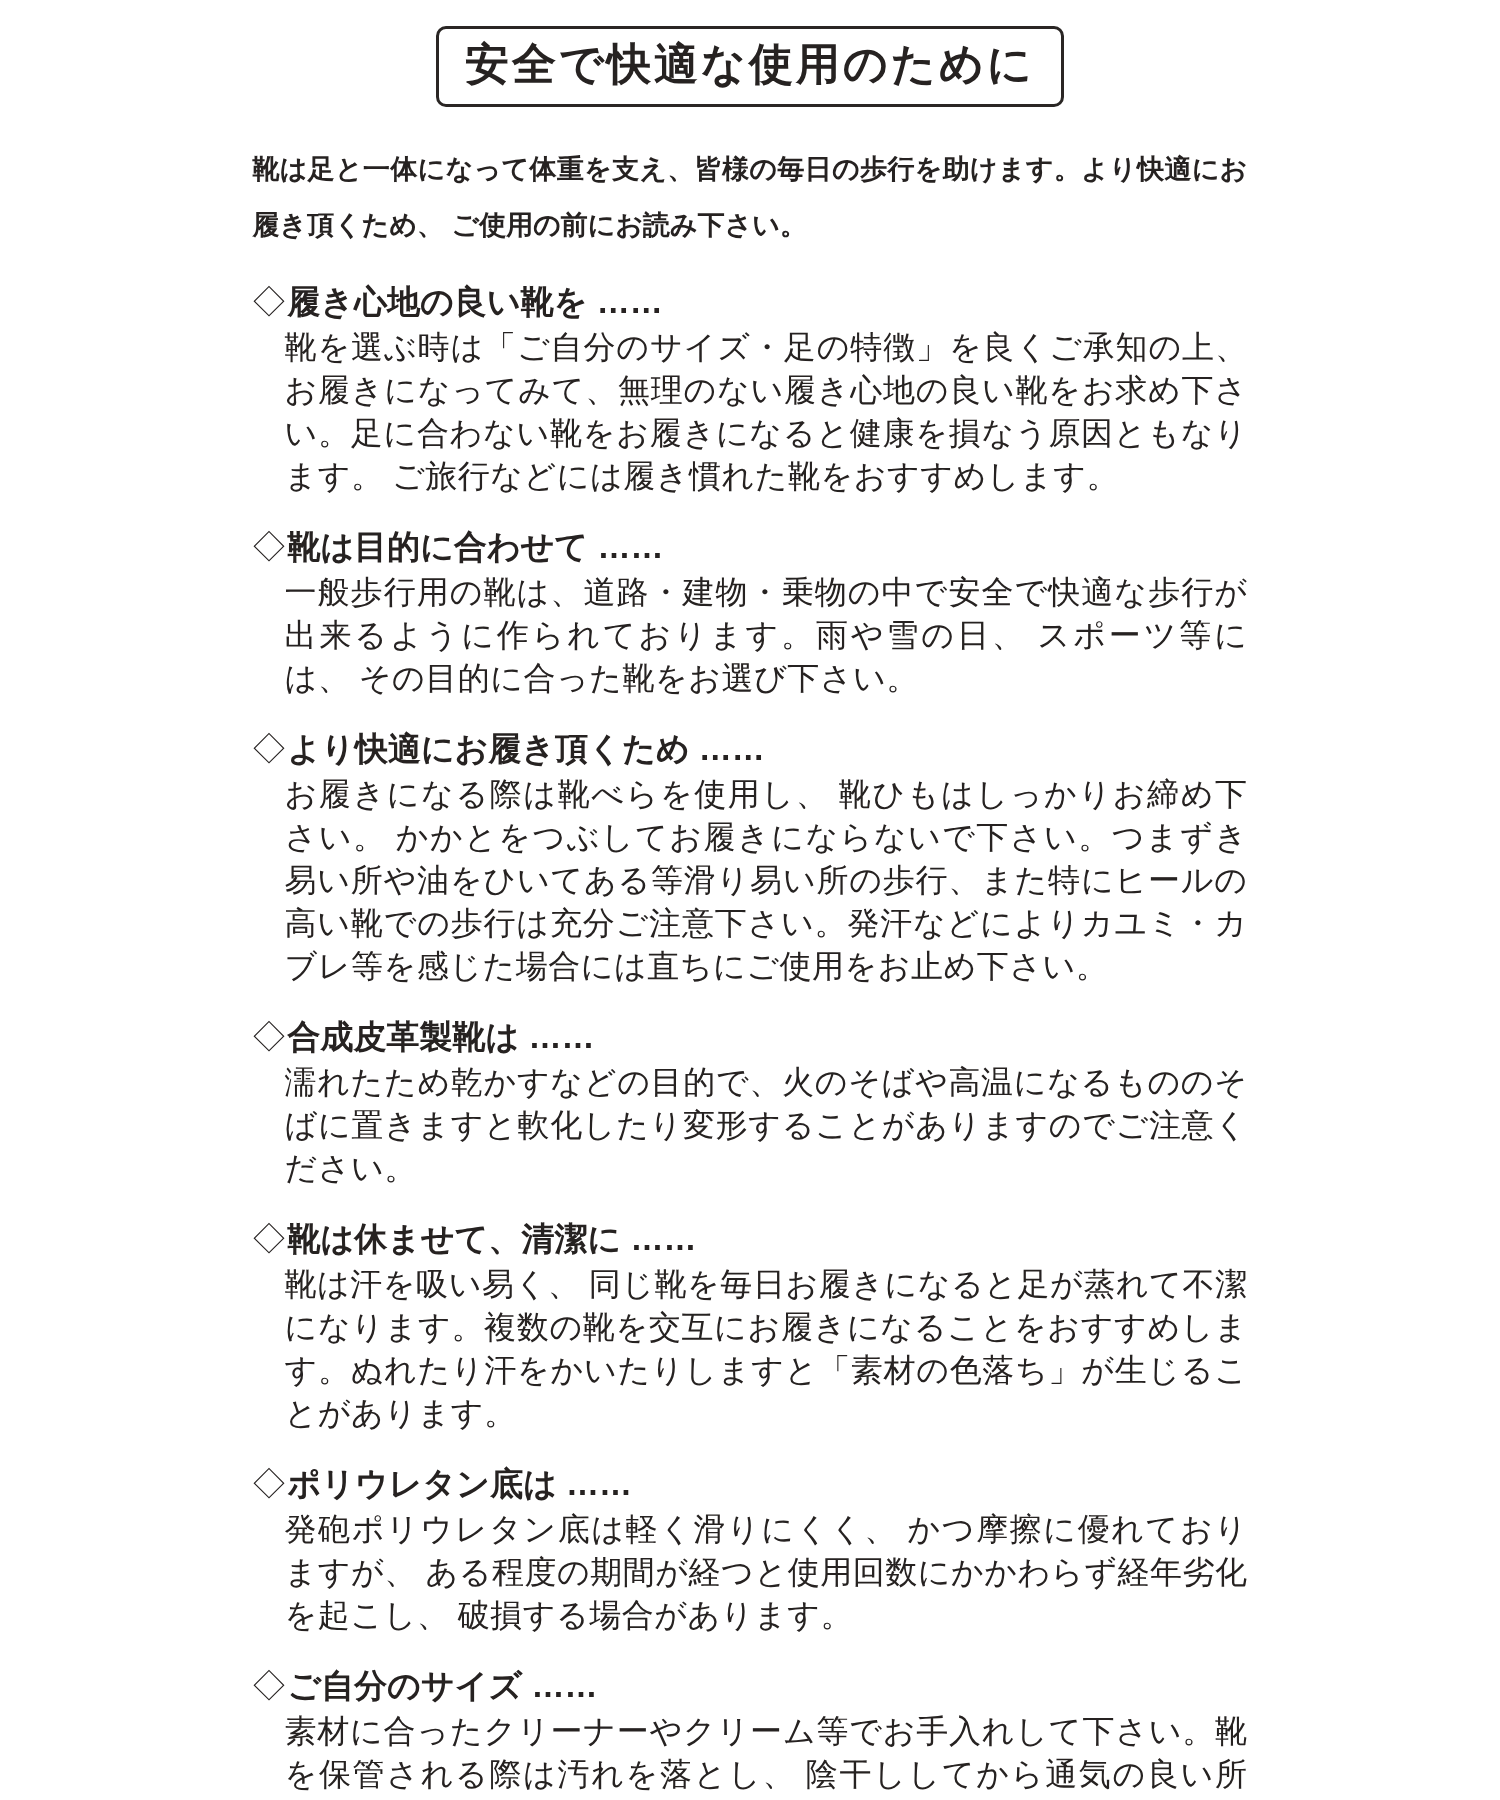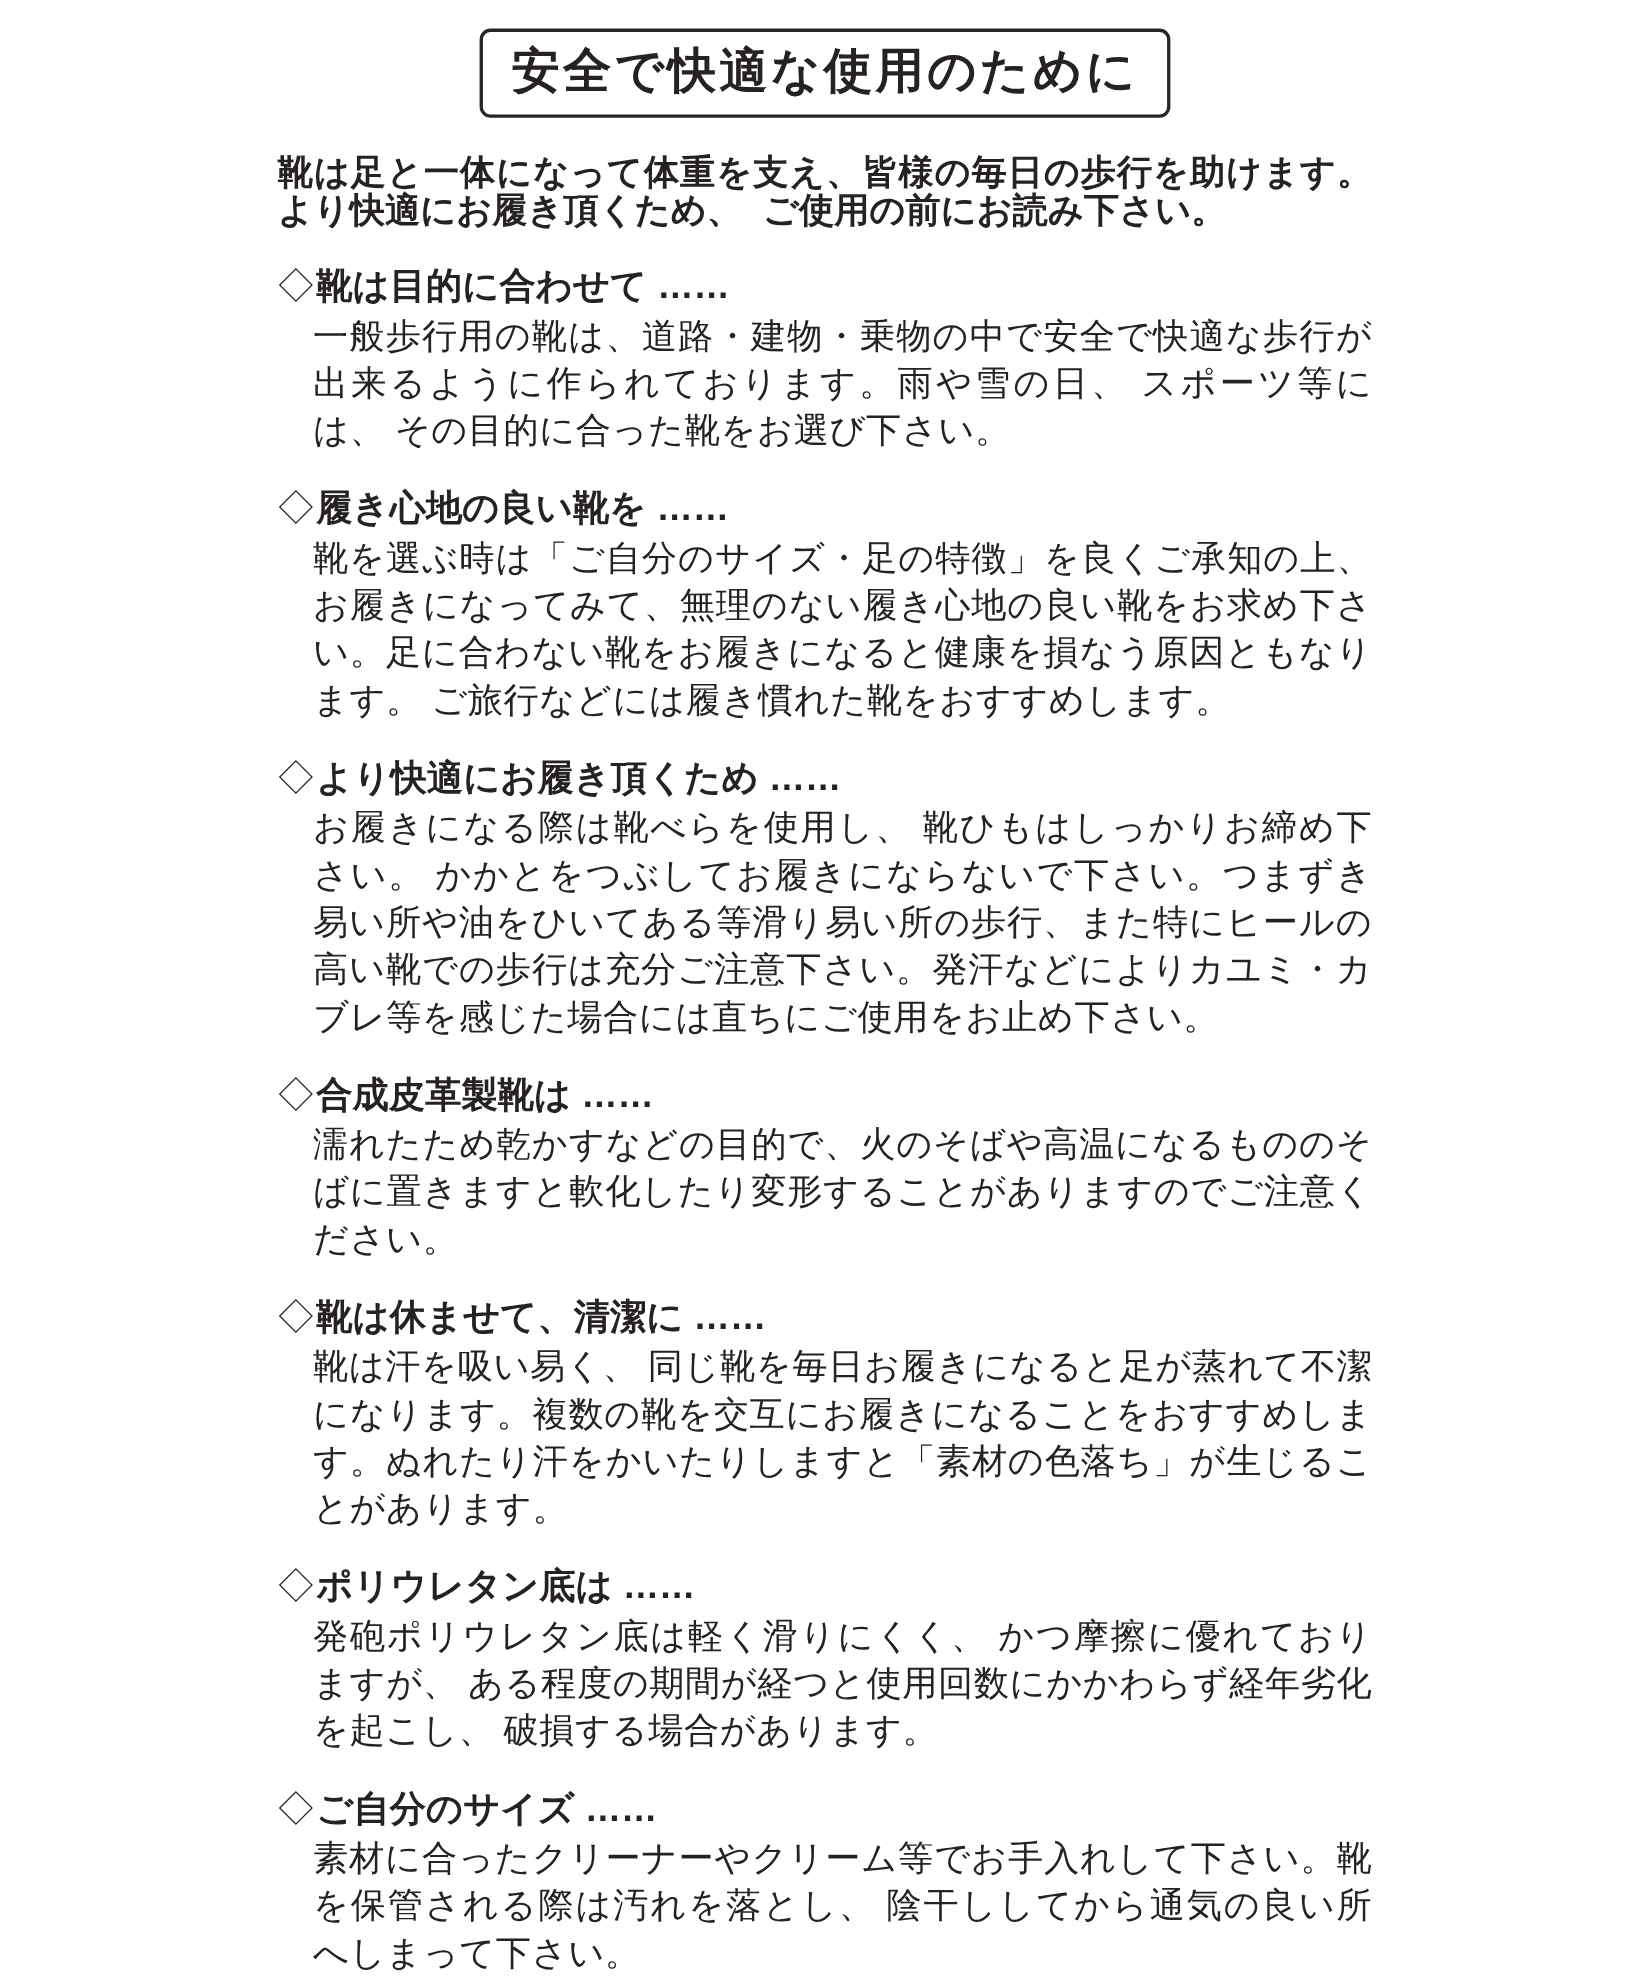--- a/index.html
+++ b/index.html
@@ -29,24 +29,24 @@
     font-weight: 600;
     font-size: 44px;
     letter-spacing: 3px;
     color: #262221;
   }
   .content {
     width: 995px;
     margin: 34px auto 0 auto;
   }
   .intro {
-    font-family: Liberation Mono, monospace;
+    font-family: Liberation Sans, sans-serif;
     font-weight: 600;
-    font-size: 32px;
-    line-height: 35px;
+    font-size: 27px;
+    line-height: 56px;
     margin: 0 0 0 0;
     text-align: justify;
   }
   .section {
     margin-top: 27px;
   }
   .section-heading {
     font-family: "Liberation Sans", sans-serif;
     font-weight: 700;
     font-size: 33px;
@@ -77,30 +77,30 @@
 
   <div class="title-wrap">
     <div class="title-box">安全で快適な使用のために</div>
   </div>
 
   <div class="content">
 
     <p class="intro">靴は足と一体になって体重を支え、皆様の毎日の歩行を助けます。より快適にお履き頂くため、 ご使用の前にお読み下さい。</p>
 
     <div class="section">
-      <h2 class="section-heading"><span class="diamond">◇</span><span>靴は目的に合わせて ……</span></h2>
+      <h2 class="section-heading"><span class="diamond">◇</span><span>履き心地の良い靴を ……</span></h2>
       <div class="section-body">
-        <p>一般歩行用の靴は、道路・建物・乗物の中で安全で快適な歩行が出来るように作られております。雨や雪の日、 スポーツ等には、 その目的に合った靴をお選び下さい。</p>
+        <p>靴を選ぶ時は「ご自分のサイズ・足の特徴」を良くご承知の上、 お履きになってみて、無理のない履き心地の良い靴をお求め下さい。足に合わない靴をお履きになると健康を損なう原因ともなります。 ご旅行などには履き慣れた靴をおすすめします。</p>
       </div>
     </div>
 
     <div class="section">
-      <h2 class="section-heading"><span class="diamond">◇</span><span>履き心地の良い靴を ……</span></h2>
+      <h2 class="section-heading"><span class="diamond">◇</span><span>靴は目的に合わせて ……</span></h2>
       <div class="section-body">
-        <p>靴を選ぶ時は「ご自分のサイズ・足の特徴」を良くご承知の上、 お履きになってみて、無理のない履き心地の良い靴をお求め下さい。足に合わない靴をお履きになると健康を損なう原因ともなります。 ご旅行などには履き慣れた靴をおすすめします。</p>
+        <p>一般歩行用の靴は、道路・建物・乗物の中で安全で快適な歩行が出来るように作られております。雨や雪の日、 スポーツ等には、 その目的に合った靴をお選び下さい。</p>
       </div>
     </div>
 
     <div class="section">
       <h2 class="section-heading"><span class="diamond">◇</span><span>より快適にお履き頂くため ……</span></h2>
       <div class="section-body">
         <p>お履きになる際は靴べらを使用し、 靴ひもはしっかりお締め下さい。 かかとをつぶしてお履きにならないで下さい。つまずき易い所や油をひいてある等滑り易い所の歩行、また特にヒールの高い靴での歩行は充分ご注意下さい。発汗などによりカユミ・カブレ等を感じた場合には直ちにご使用をお止め下さい。</p>
       </div>
     </div>
 

